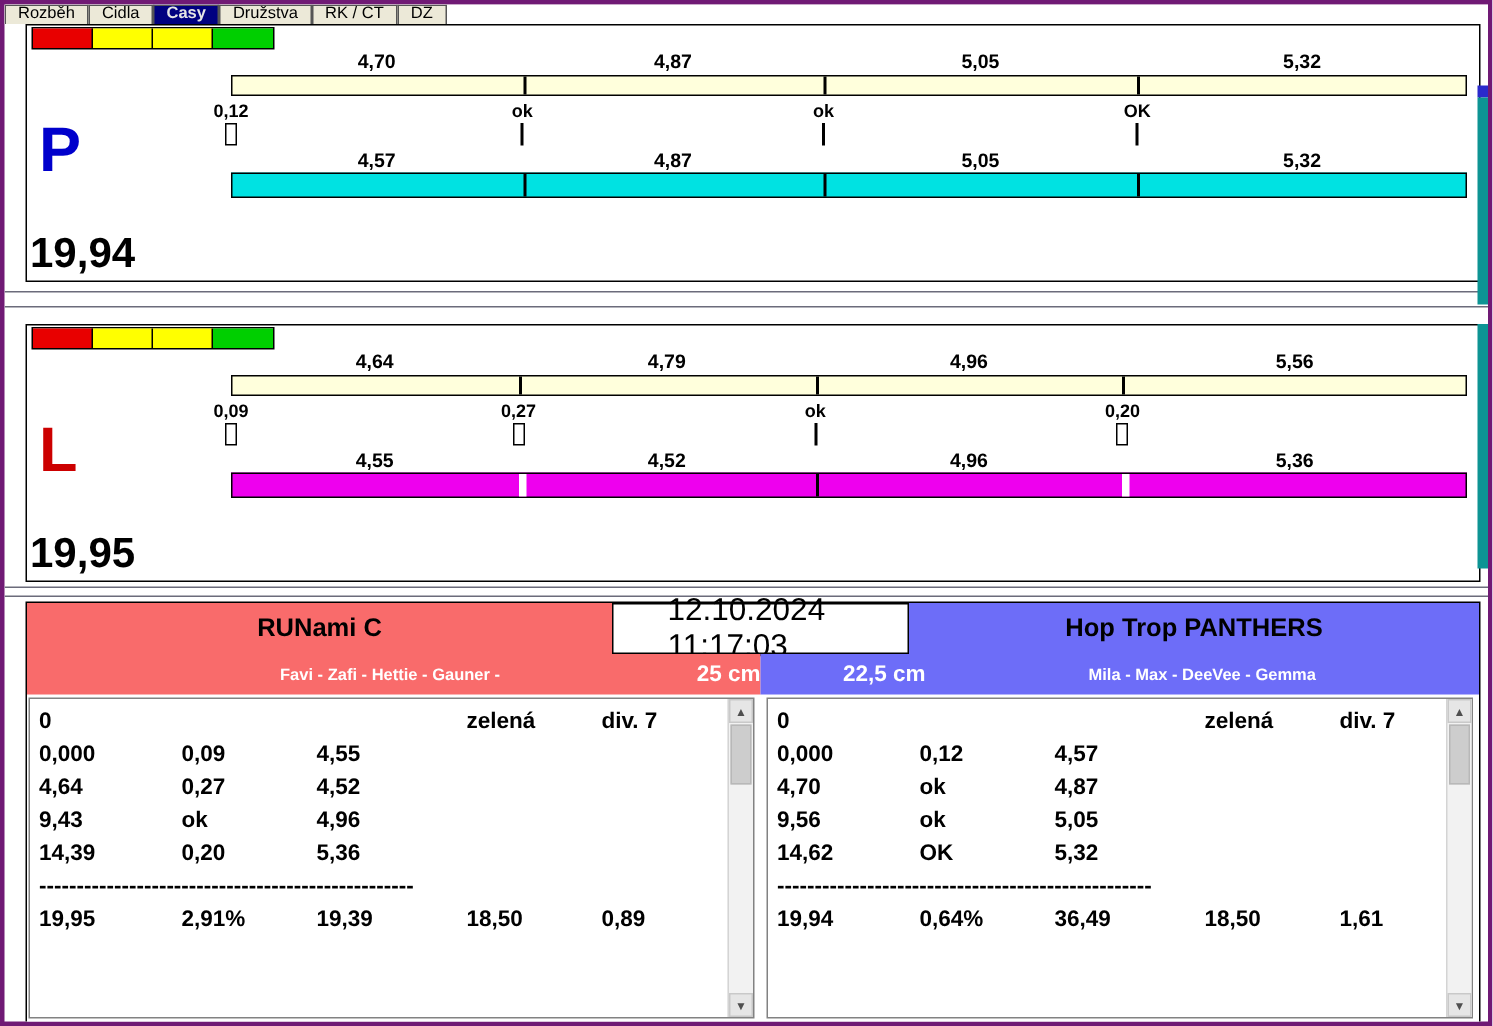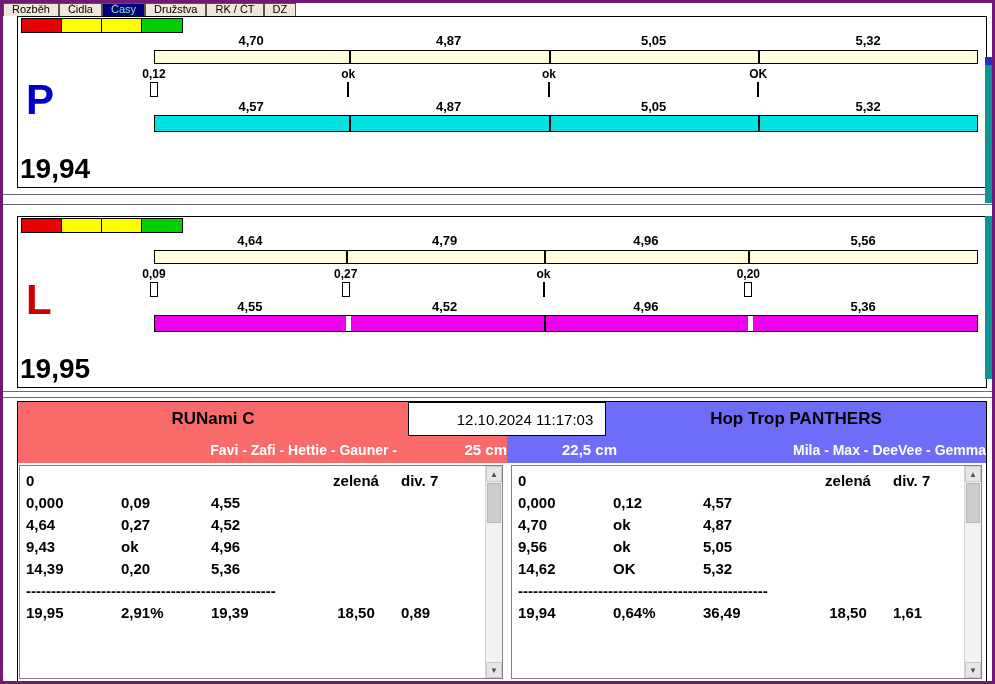--- a/index.html
+++ b/index.html
@@ -4,21 +4,21 @@
 <style>
   * { box-sizing: border-box; }
   html,body { margin:0; padding:0; background:#fff; }
   body { width:995px; height:684px; font-family:"Liberation Sans", sans-serif; color:#000; }
   .screen { position:relative; width:995px; height:684px; border:3px solid #701a75; overflow:hidden; background:#fff; }
 
   
   .tabbar { height:13px; display:flex; overflow:hidden; background:#fff; }
   .tab { flex:0 0 auto; padding:0 8px; border:1px solid #555; border-bottom:none; background:#ece9d8; height:13px; overflow:hidden; }
   .tab > span { display:block; font-size:11px; line-height:14px; margin-top:-2px; white-space:nowrap; }
-  .tab.selected { background:#000080; color:#86efac; font-weight:normal; }
+  .tab.selected { background:#000080; color:#e5e5e5; font-weight:bold; }
 
   
   .panel { position:relative; margin:0 5px 0 14px; height:172px; border:1px solid #000; background:#fff; }
   .lights { position:absolute; left:3px; top:1px; display:flex; border:1px solid #000; }
   .light { width:40px; height:13px; border-right:1px solid #000; }
   .light.last { border-right:none; }
   .bg-lred { background:#e80000; } .bg-lyellow { background:#ffff00; } .bg-lgreen { background:#00cf00; }
   .lane-letter { position:absolute; left:8px; top:62px; font-size:42px; font-weight:bold; line-height:42px; }
   .p-col { color:#0000cc; } .l-col { color:#cc0000; }
   .lane-total { position:absolute; left:2px; bottom:2px; font-size:28px; font-weight:bold; }
@@ -46,34 +46,34 @@
   .gaprow .ln { position:absolute; left:0; right:0; height:1px; background:#6b6b7b; }
   .g1 .ln.a { top:6px; } .g1 .ln.b { top:16px; }
   .g2 .ln.a { top:3px; } .g2 .ln.b { top:9px; }
 
   
   .scoreboard { position:relative; margin:0 5px 0 14px; height:284px; border:1px solid #000; background:#fff; }
   .sb-row1 { display:flex; height:34px; }
   .sb-head { display:flex; align-items:center; justify-content:center; font-size:17px; font-weight:bold; }
   .sb-red { background:#f96b6b; } .sb-blue { background:#6d6df8; }
   .head-left { flex:0 0 390px; } .head-right { flex:1; }
-  .sb-date { flex:0 0 198px; background:#fff; border:1px solid #000; display:flex; align-items:center; justify-content:center; font-size:15px; font-weight:normal;padding-left:36px; }
+  .sb-date { flex:0 0 198px; background:#fff; border:1px solid #000; display:flex; align-items:center; justify-content:center; font-size:21px; font-weight:normal;padding-left:36px; }
   .sb-row2 { display:flex; height:27px; }
   .half-left { flex:0 0 489px; display:flex; align-items:center; }
   .half-right { flex:1; display:flex; align-items:center; }
-  .dogs { flex:1; text-align:right; color:#fff; font-weight:bold; font-size:14px; white-space:nowrap; overflow:hidden; }
+  .dogs { flex:1; text-align:center; color:#fff; font-weight:bold; font-size:11px; white-space:nowrap; overflow:hidden; }
   .hlabel { flex:0 0 110px; text-align:right; color:#fff; font-weight:bold; font-size:15px; }
   .sb-body { position:absolute; top:61px; bottom:3px; left:1px; right:4px; display:flex; }
   .tpanel { position:relative; background:#fff; border:1px solid #828282; margin-top:2px; height:214px; }
   .tpanel.left { flex:0 0 484px; margin-right:8px; }
   .tpanel.right { flex:1; }
   .tcontent { position:absolute; inset:0 18px 0 0; padding:6px 0 0 6px; overflow:hidden; }
   .trow { display:grid; grid-template-columns:95px 90px 100px 90px 1fr; height:22px; font-size:15px; font-weight:bold; white-space:nowrap; }
   .trow .c1 { grid-column:1; } .trow .c2 { grid-column:2; } .trow .c3 { grid-column:3; }
-  .trow .c4 { grid-column:4;text-align:center; } .trow .c5 { grid-column:5; }
+  .trow .c4 { grid-column:4; } .trow .c5 { grid-column:5; }
   .dashrow { height:22px; font-size:15px; font-weight:bold; white-space:nowrap; overflow:hidden; }
   .tscroll { position:absolute; top:0; right:0; bottom:0; width:17px; background:#f2f2f2; border-left:1px solid #d4d4d4; }
   .scroll-btn { position:absolute; left:0; right:0; height:16px; display:flex; align-items:center; justify-content:center; background:#e6e6e6; border:1px solid #c9c9c9; font-size:8px; color:#4f4f4f; }
   .scroll-btn.up { top:0; } .scroll-btn.down { bottom:0; }
   .scroll-thumb { position:absolute; top:17px; left:1px; right:1px; height:40px; background:#cdcdcd; border:1px solid #b8b8b8; }
 
   
   .edge-strip { position:absolute; right:0; width:7px; background:#0d9494; }
   .strip1 { top:62px; height:138px; }
   .strip2 { top:213px; height:163px; }

